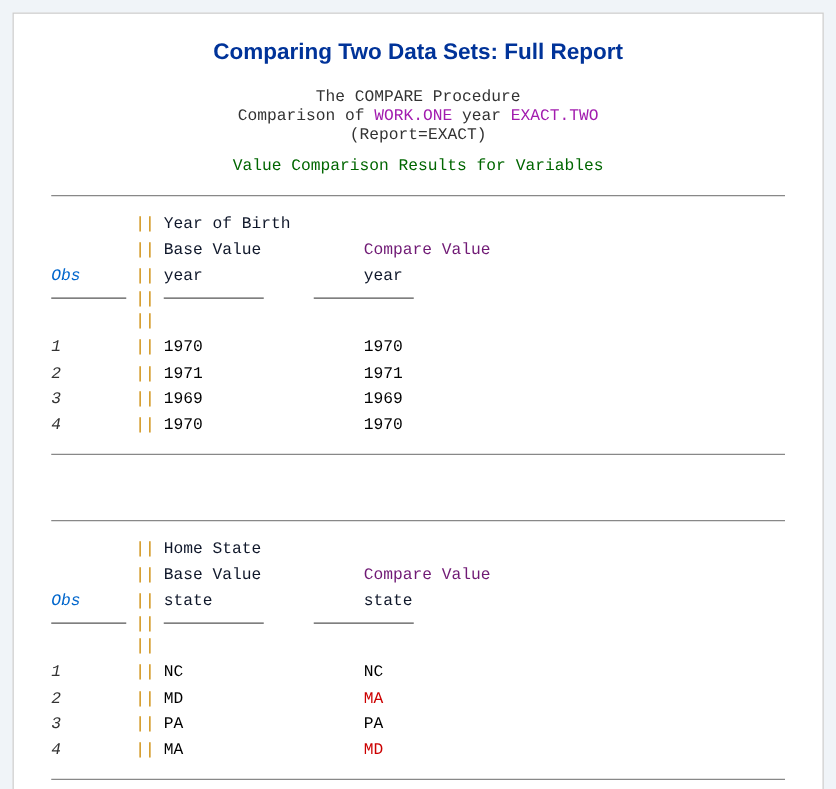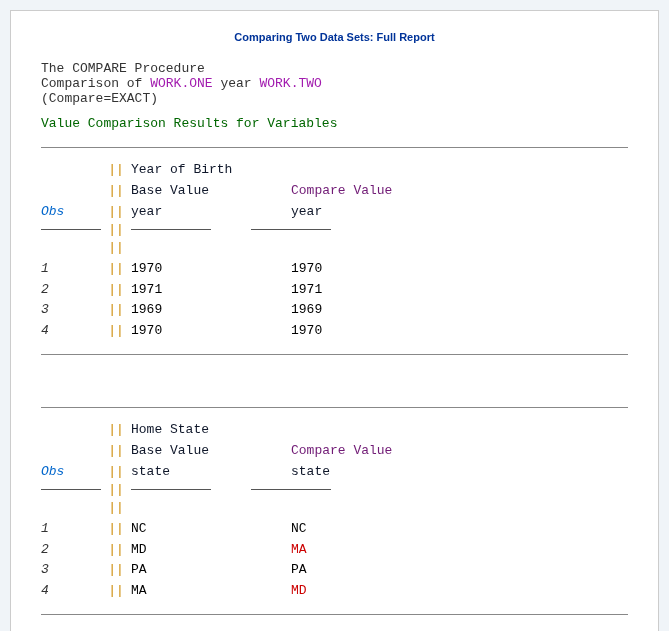--- a/index.html
+++ b/index.html
@@ -16,36 +16,37 @@
     .page-container {
       background: #ffffff;
       width: 649px;
       min-height: 611px;
       border: 1px solid #cccccc;
       padding: 20px 30px;
     }
     .main-title {
       text-align: center;
       color: #003399;
-      font-size: 11px;
+      font-size: 18px;
       font-weight: bold;
       font-family: Arial, sans-serif;
       margin-bottom: 18px;
     }
     .proc-header {
+      text-align: center;
       margin-bottom: 6px;
       font-family: 'Courier New', Courier, monospace;
       font-size: 13px;
     }
     .proc-title { color: #333333; }
     .proc-compare { color: #a21caf; }
     .proc-method { color: #333333; }
     .section-label {
       color: #006600;
-      text-align: left;
+      text-align: center;
       margin: 10px 0 16px 0;
       font-family: 'Courier New', Courier, monospace;
       font-size: 13px;
     }
     .comparison-table {
       width: 100%;
       margin-bottom: 20px;
     }
     .divider-line {
       border: none;
@@ -110,24 +111,24 @@
 <body>
 
 <div class="page-container">
   <div class="main-title">Comparing Two Data Sets: Full Report</div>
 
   <div class="proc-header">
     <div>
       <span class="proc-title">The COMPARE Procedure</span>
     </div>
     <div>
-      <span class="proc-title">Comparison of </span><span class="proc-compare">WORK.ONE</span><span class="proc-title"> year </span><span class="proc-compare">WORK.TWO</span>
+      <span class="proc-title">Comparison of </span><span class="proc-compare">WORK.ONE</span><span class="proc-title"> year </span><span class="proc-compare">EXACT.TWO</span>
     </div>
     <div>
-      <span class="proc-method">(Compare=EXACT)</span>
+      <span class="proc-method">(Report=EXACT)</span>
     </div>
   </div>
 
   <div class="section-label">Value Comparison Results for Variables</div>
 
   <div class="comparison-table">
     <hr class="divider-line">
     <div class="table-content">
 
       <div class="table-row">

